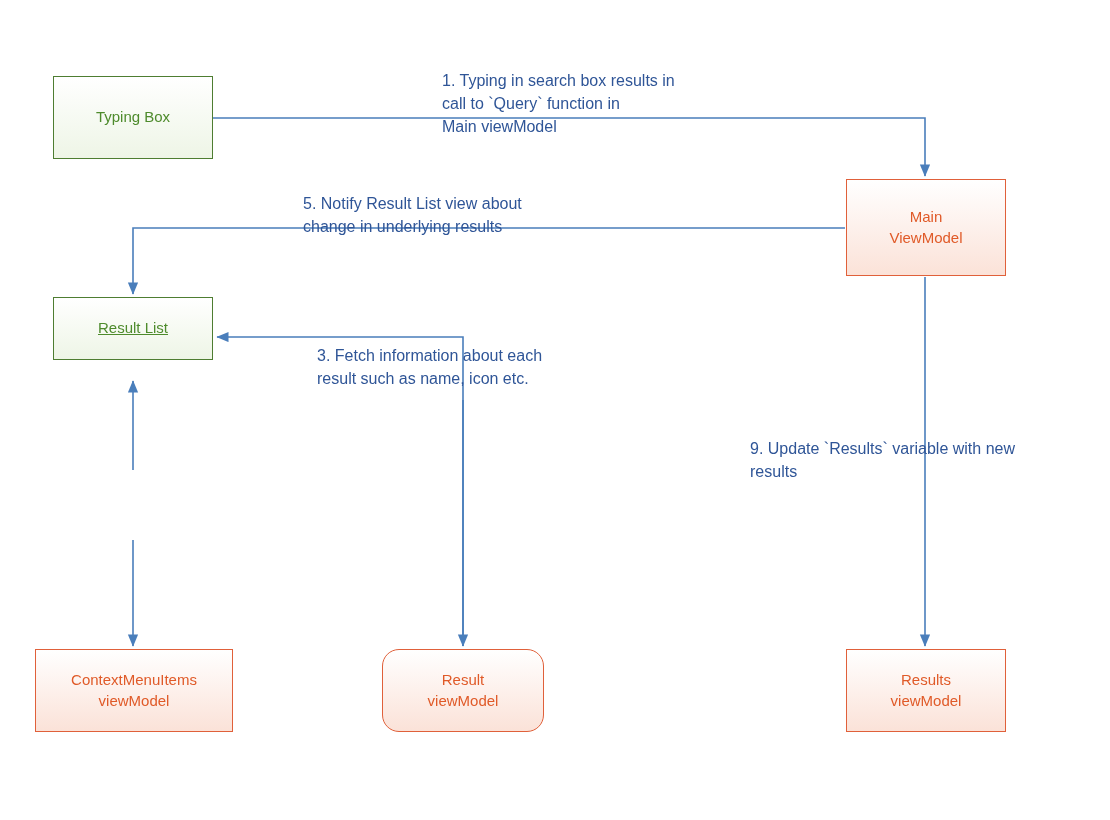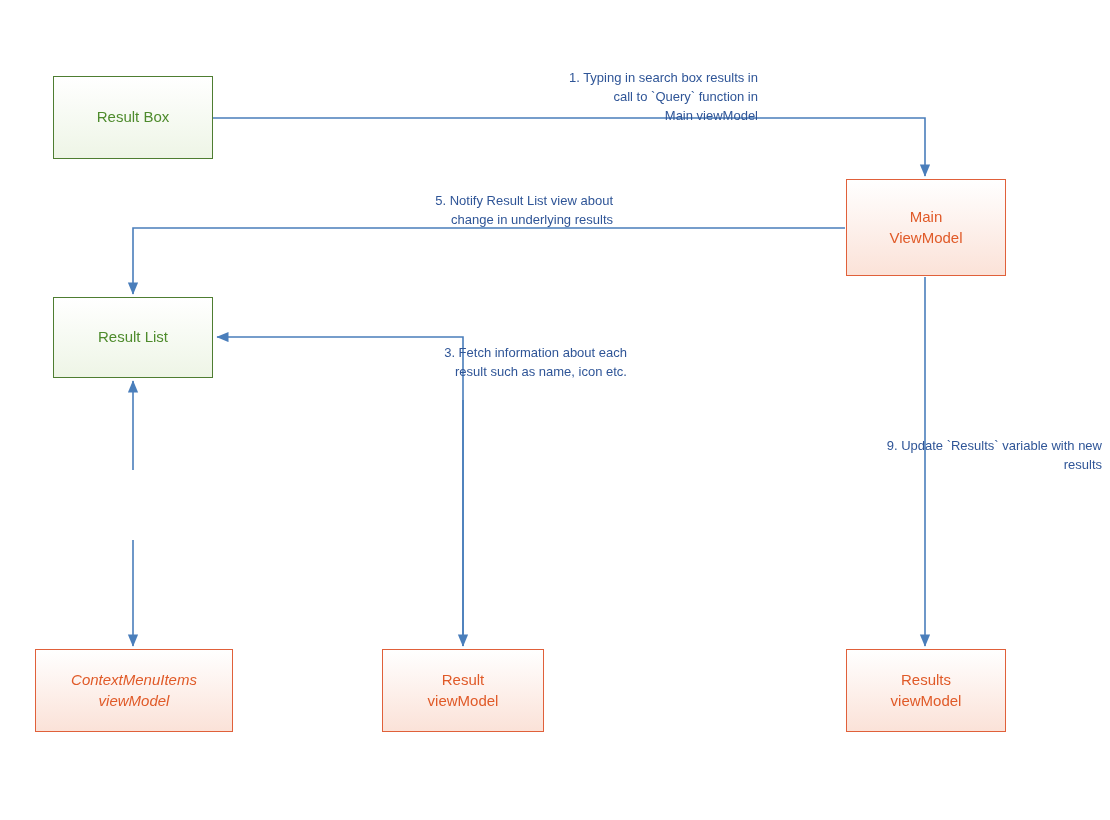--- a/index.html
+++ b/index.html
@@ -42,23 +42,23 @@
     color: #4e8b2c;
   }
   .node.orange {
     border: 1px solid #e0603a;
     background: linear-gradient(to bottom, #ffffff 0%, #fbe2d8 100%);
     color: #e05a28;
   }
   .label {
     position: absolute;
     color: #2f5597;
-    font-size: 13px;
+    font-size: 16px;
     line-height: 1.45;
-    text-align: right;
+    text-align: left;
     white-space: pre-line;
   }
 </style>
 </head>
 <body>
 
 <div id="canvas">
 
   <svg class="layer" viewBox="0 0 1110 820">
     <defs>
@@ -87,38 +87,38 @@
       <path d="M925,277 L925,646" fill="none" stroke="#4a7ebb" stroke-width="1.6" marker-end="url(#arrow)"></path>
     </g>
 
     <g>
       <path d="M133,470 L133,381" fill="none" stroke="#4a7ebb" stroke-width="1.6" marker-end="url(#arrow)"></path>
       <path d="M133,540 L133,646" fill="none" stroke="#4a7ebb" stroke-width="1.6" marker-end="url(#arrow)"></path>
     </g>
   </svg>
 
   <div class="node green" style="left:53px; top:76px; width:160px; height:83px;">
-    <span>Result Box</span>
+    <span>Typing Box</span>
   </div>
 
   <div class="node orange" style="left:846px; top:179px; width:160px; height:97px;">
     <span>Main
 ViewModel</span>
   </div>
 
-  <div class="node green" style="left:53px; top:297px; width:160px; height:81px;">
+  <div class="node green" style="left:53px; top:297px; width:160px; height:63px;text-decoration:underline;">
     <span>Result List</span>
   </div>
 
-  <div class="node orange" style="left:35px; top:649px; width:198px; height:83px;font-style:italic;">
+  <div class="node orange" style="left:35px; top:649px; width:198px; height:83px;">
     <span>ContextMenuItems
 viewModel</span>
   </div>
 
-  <div class="node orange" style="left:382px; top:649px; width:162px; height:83px;">
+  <div class="node orange" style="left:382px; top:649px; width:162px; height:83px;border-radius:17px;">
     <span>Result
 viewModel</span>
   </div>
 
   <div class="node orange" style="left:846px; top:649px; width:160px; height:83px;">
     <span>Results
 viewModel</span>
   </div>
 
   <div class="label" style="left:442px; top:69px; width:316px;">1. Typing in search box results in

